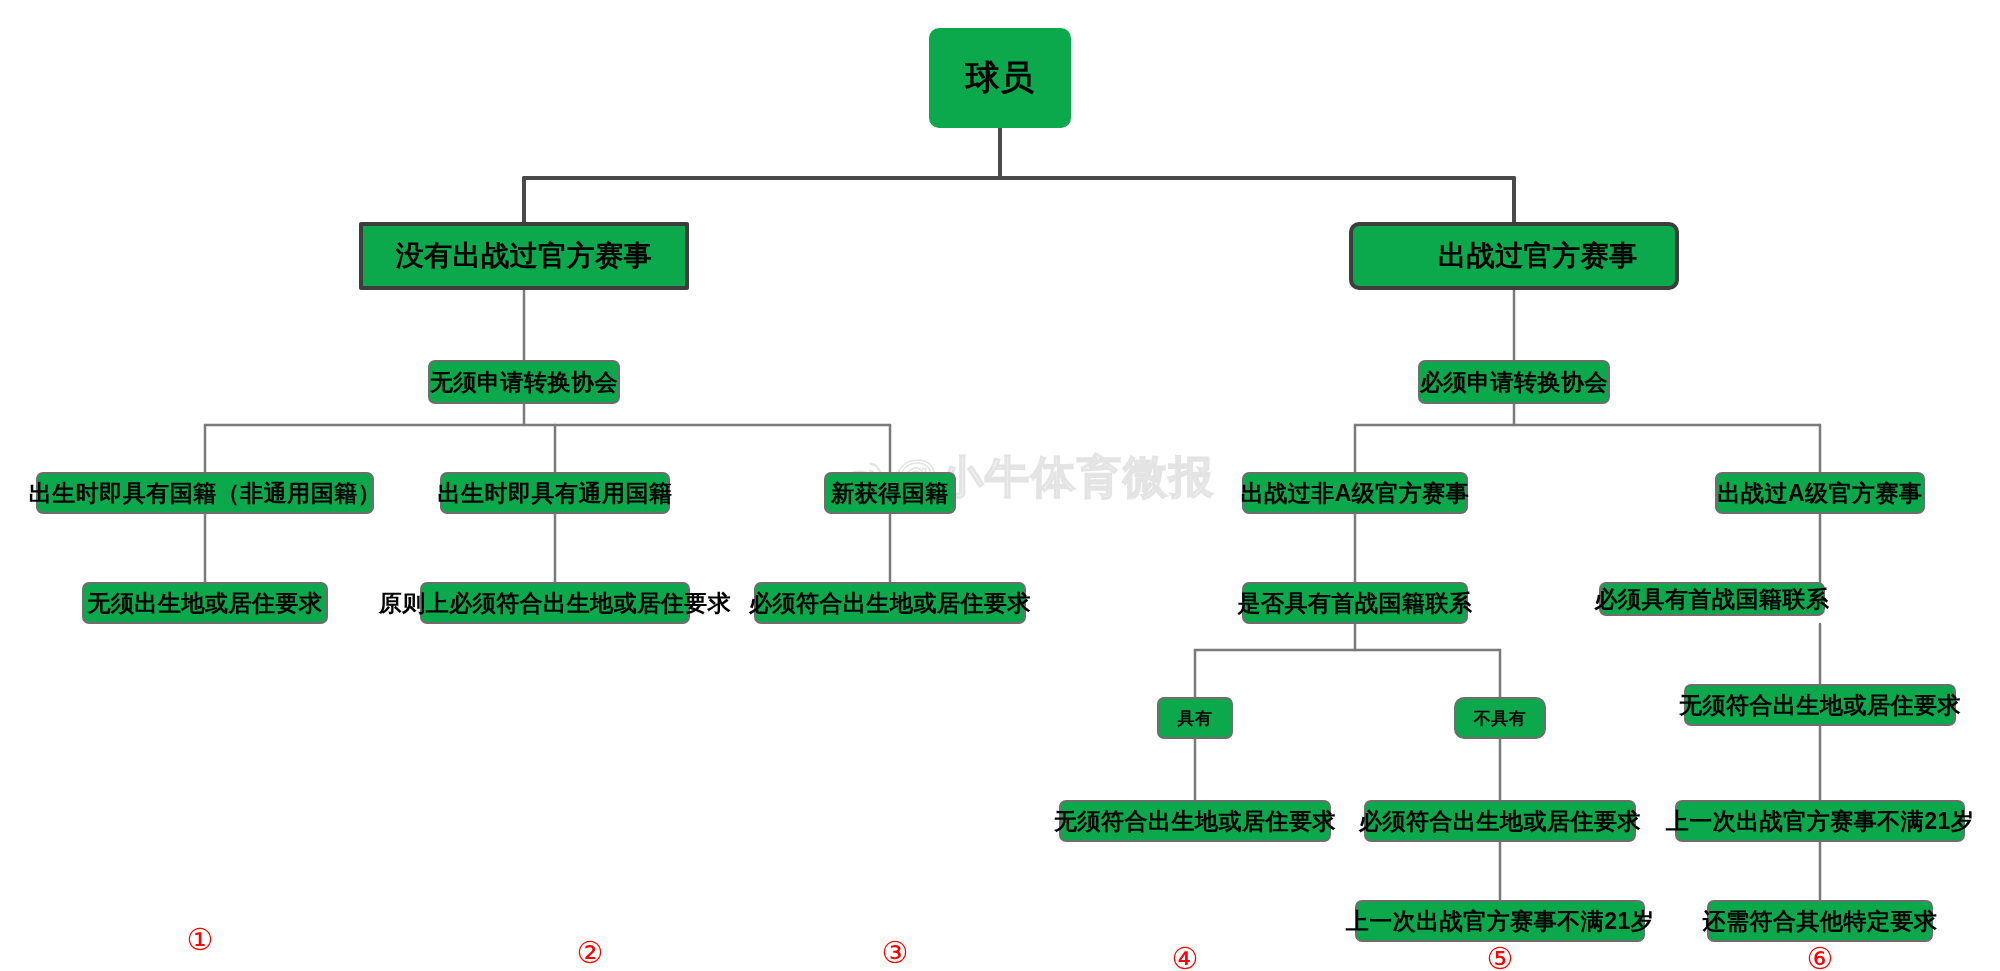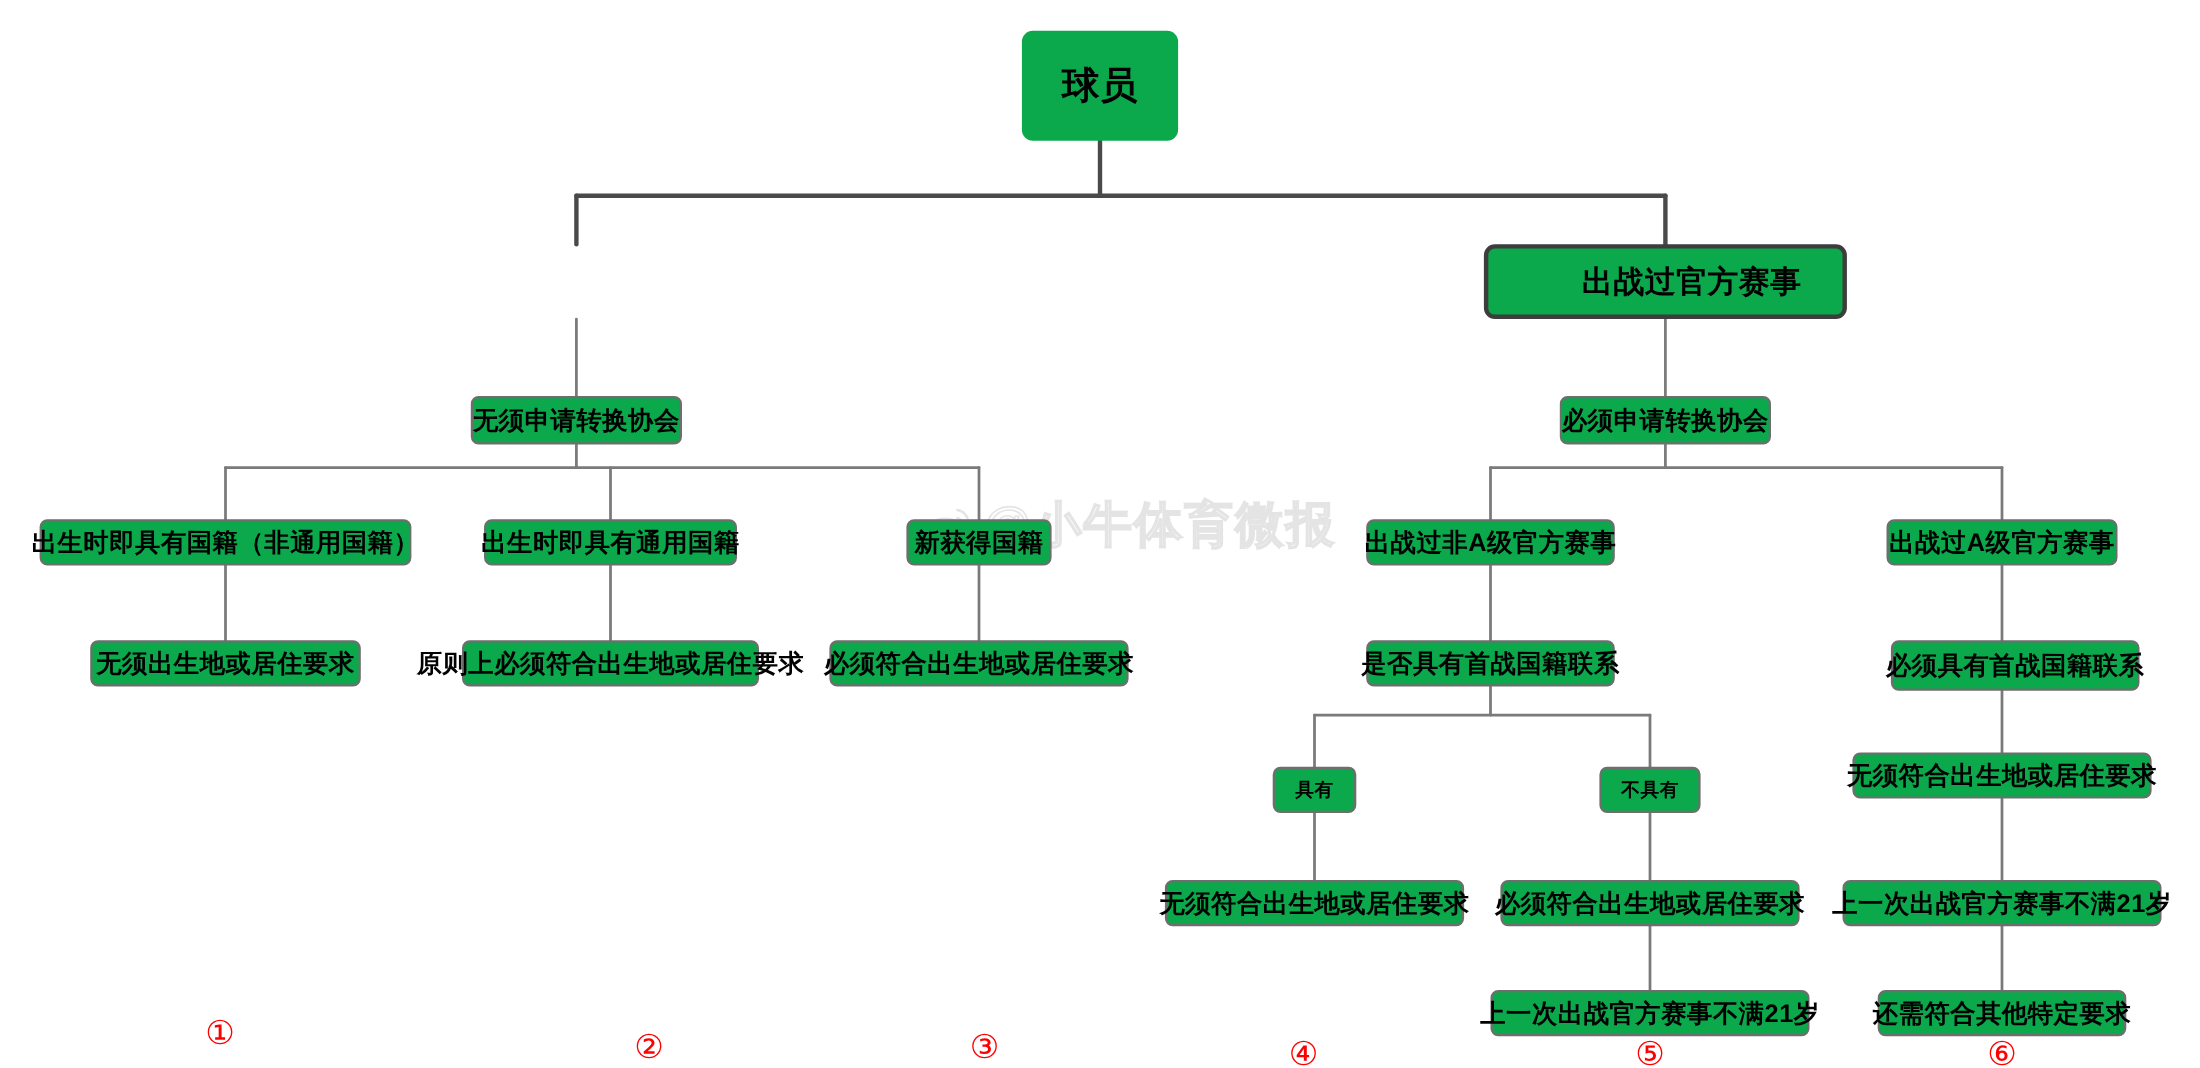--- a/index.html
+++ b/index.html
@@ -161,41 +161,42 @@
       <ellipse cx="27" cy="40" rx="24" ry="17" fill="none" stroke="#E2E2E2" stroke-width="3"></ellipse>
       <circle cx="22" cy="40" r="8" fill="none" stroke="#E2E2E2" stroke-width="3"></circle>
       <path d="M42 12 a16 16 0 0 1 14 16" fill="none" stroke="#E2E2E2" stroke-width="3" stroke-linecap="round"></path>
       <path d="M42 22 a7 7 0 0 1 6 7" fill="none" stroke="#E2E2E2" stroke-width="3" stroke-linecap="round"></path>
     </svg>
     <span class="wm-text">@小牛体育微报</span>
   </div>
 
   <div class="node root" style="left:1000px; top:28px; width:142px; height:100px;">球员</div>
 
+  <div class="node lvl2-sq" style="left:524px; top:222px; width:330px; height:68px;">没有出战过官方赛事</div>
   <div class="node lvl2-rd" style="left:1514px; top:222px; width:330px; height:68px;">出战过官方赛事</div>
 
   <div class="node small" style="left:524px; top:360px; width:192px; height:44px;">无须申请转换协会</div>
   <div class="node small" style="left:1514px; top:360px; width:192px; height:44px;">必须申请转换协会</div>
 
   <div class="node small" style="left:205px; top:472px; width:338px; height:42px;">出生时即具有国籍（非通用国籍）</div>
   <div class="node small" style="left:555px; top:472px; width:230px; height:42px;">出生时即具有通用国籍</div>
   <div class="node small" style="left:890px; top:472px; width:132px; height:42px;">新获得国籍</div>
 
   <div class="node small" style="left:205px; top:582px; width:246px; height:42px;">无须出生地或居住要求</div>
   <div class="node small" style="left:555px; top:582px; width:270px; height:42px;">原则上必须符合出生地或居住要求</div>
   <div class="node small" style="left:890px; top:582px; width:272px; height:42px;">必须符合出生地或居住要求</div>
 
   <div class="node small" style="left:1820px; top:472px; width:210px; height:42px;">出战过A级官方赛事</div>
   <div class="node small" style="left:1355px; top:472px; width:226px; height:42px;">出战过非A级官方赛事</div>
 
   <div class="node small" style="left:1355px; top:582px; width:226px; height:42px;">是否具有首战国籍联系</div>
-  <div class="node small" style="left:1832px; top:582px; width:226px; height:46px;">必须具有首战国籍联系</div>
+  <div class="node small" style="left:1712px; top:582px; width:226px; height:34px;">必须具有首战国籍联系</div>
 
   <div class="node tiny" style="left:1195px; top:697px; width:76px; height:42px;">具有</div>
-  <div class="node tiny" style="left:1500px; top:697px; width:92px; height:42px;">不具有</div>
+  <div class="node tiny" style="left:1500px; top:697px; width:92px; height:42px;border-radius:10px;">不具有</div>
 
   <div class="node small" style="left:1820px; top:684px; width:272px; height:42px;">无须符合出生地或居住要求</div>
 
   <div class="node small" style="left:1195px; top:800px; width:272px; height:42px;">无须符合出生地或居住要求</div>
   <div class="node small" style="left:1500px; top:800px; width:272px; height:42px;">必须符合出生地或居住要求</div>
   <div class="node small" style="left:1820px; top:800px; width:290px; height:42px;">上一次出战官方赛事不满21岁</div>
 
   <div class="node small" style="left:1500px; top:900px; width:290px; height:42px;">上一次出战官方赛事不满21岁</div>
   <div class="node small" style="left:1820px; top:900px; width:226px; height:42px;">还需符合其他特定要求</div>
 

